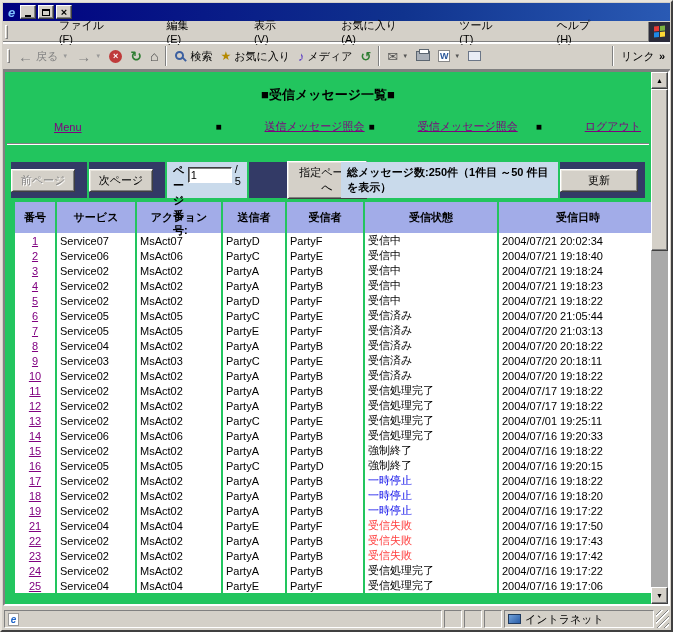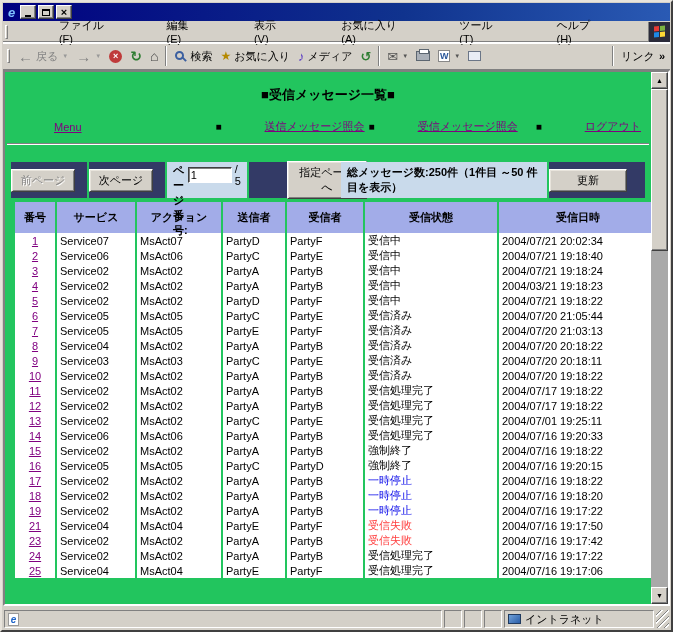--- a/index.html
+++ b/index.html
@@ -72,21 +72,21 @@
   .nav-gap{width:10px;}
   .page-hr{height:0;border:none;border-top:1px solid #808080;border-bottom:1px solid #fff;margin:9px 2px 0 2px;}
   
   .pager{display:flex;gap:2px;margin:17px 6px 0 6px;height:36px;}
   .cell-navy{background:#333A66;display:flex;align-items:center;justify-content:flex-start;}
   .cell-blue{background:#C9DAEB;display:flex;align-items:center;}
   .w-prev,.w-next{width:76px;}
   .w-page{width:80px;flex-direction:row;justify-content:center;align-items:flex-start;padding:1px 19px;background:#C9DAEB;display:flex;}
   .w-goto{width:90px;padding-left:38px;}
   .w-sum{flex:1;padding-left:6px;font-weight:bold;}
-  .w-upd{width:96px;}
+  .w-upd{width:85px;}
   .btn{background:#D4D0C8;border:1px solid;border-color:#FFFFFF #404040 #404040 #FFFFFF;
     box-shadow:inset 1px 1px 0 #E8E4DC,inset -1px -1px 0 #808080;
     font-family:inherit;font-size:11px;text-align:center;padding:3px 6px;min-width:64px;cursor:pointer;color:#000;}
   .btn:disabled,.btn.disabled{color:#848484;text-shadow:1px 1px 0 #fff;}
   .page-label{font-weight:bold;margin-bottom:1px;}
   .page-input-row{display:flex;align-items:center;gap:3px;}
   .win-input{width:44px;height:16px;border:1px solid;border-color:#404040 #fff #fff #404040;
     box-shadow:inset 1px 1px 0 #808080;font-size:11px;padding:0 2px;font-family:inherit;background:#fff;}
   
   table.msg{border-collapse:separate;border-spacing:2px 0;table-layout:fixed;width:634px;margin:4px 0 0 8px;}
@@ -300,21 +300,21 @@
               <td class="c5">受信中</td>
               <td class="c6">2004/07/21 19:18:24</td>
             </tr>
             <tr>
               <td class="c0"><a href="#">4</a></td>
               <td class="c1">Service02</td>
               <td class="c2">MsAct02</td>
               <td class="c3">PartyA</td>
               <td class="c4">PartyB</td>
               <td class="c5">受信中</td>
-              <td class="c6">2004/03/21 19:18:23</td>
+              <td class="c6">2004/07/21 19:18:23</td>
             </tr>
             <tr>
               <td class="c0"><a href="#">5</a></td>
               <td class="c1">Service02</td>
               <td class="c2">MsAct02</td>
               <td class="c3">PartyD</td>
               <td class="c4">PartyF</td>
               <td class="c5">受信中</td>
               <td class="c6">2004/07/21 19:18:22</td>
             </tr>
@@ -447,20 +447,29 @@
             <tr>
               <td class="c0"><a href="#">21</a></td>
               <td class="c1">Service04</td>
               <td class="c2">MsAct04</td>
               <td class="c3">PartyE</td>
               <td class="c4">PartyF</td>
               <td class="c5" style="color: rgb(255, 64, 64);">受信失敗</td>
               <td class="c6">2004/07/16 19:17:50</td>
             </tr>
             <tr>
+              <td class="c0"><a href="#">22</a></td>
+              <td class="c1">Service02</td>
+              <td class="c2">MsAct02</td>
+              <td class="c3">PartyA</td>
+              <td class="c4">PartyB</td>
+              <td class="c5" style="color: rgb(255, 64, 64);">受信失敗</td>
+              <td class="c6">2004/07/16 19:17:43</td>
+            </tr>
+            <tr>
               <td class="c0"><a href="#">23</a></td>
               <td class="c1">Service02</td>
               <td class="c2">MsAct02</td>
               <td class="c3">PartyA</td>
               <td class="c4">PartyB</td>
               <td class="c5" style="color: rgb(255, 64, 64);">受信失敗</td>
               <td class="c6">2004/07/16 19:17:42</td>
             </tr>
             <tr>
               <td class="c0"><a href="#">24</a></td>

